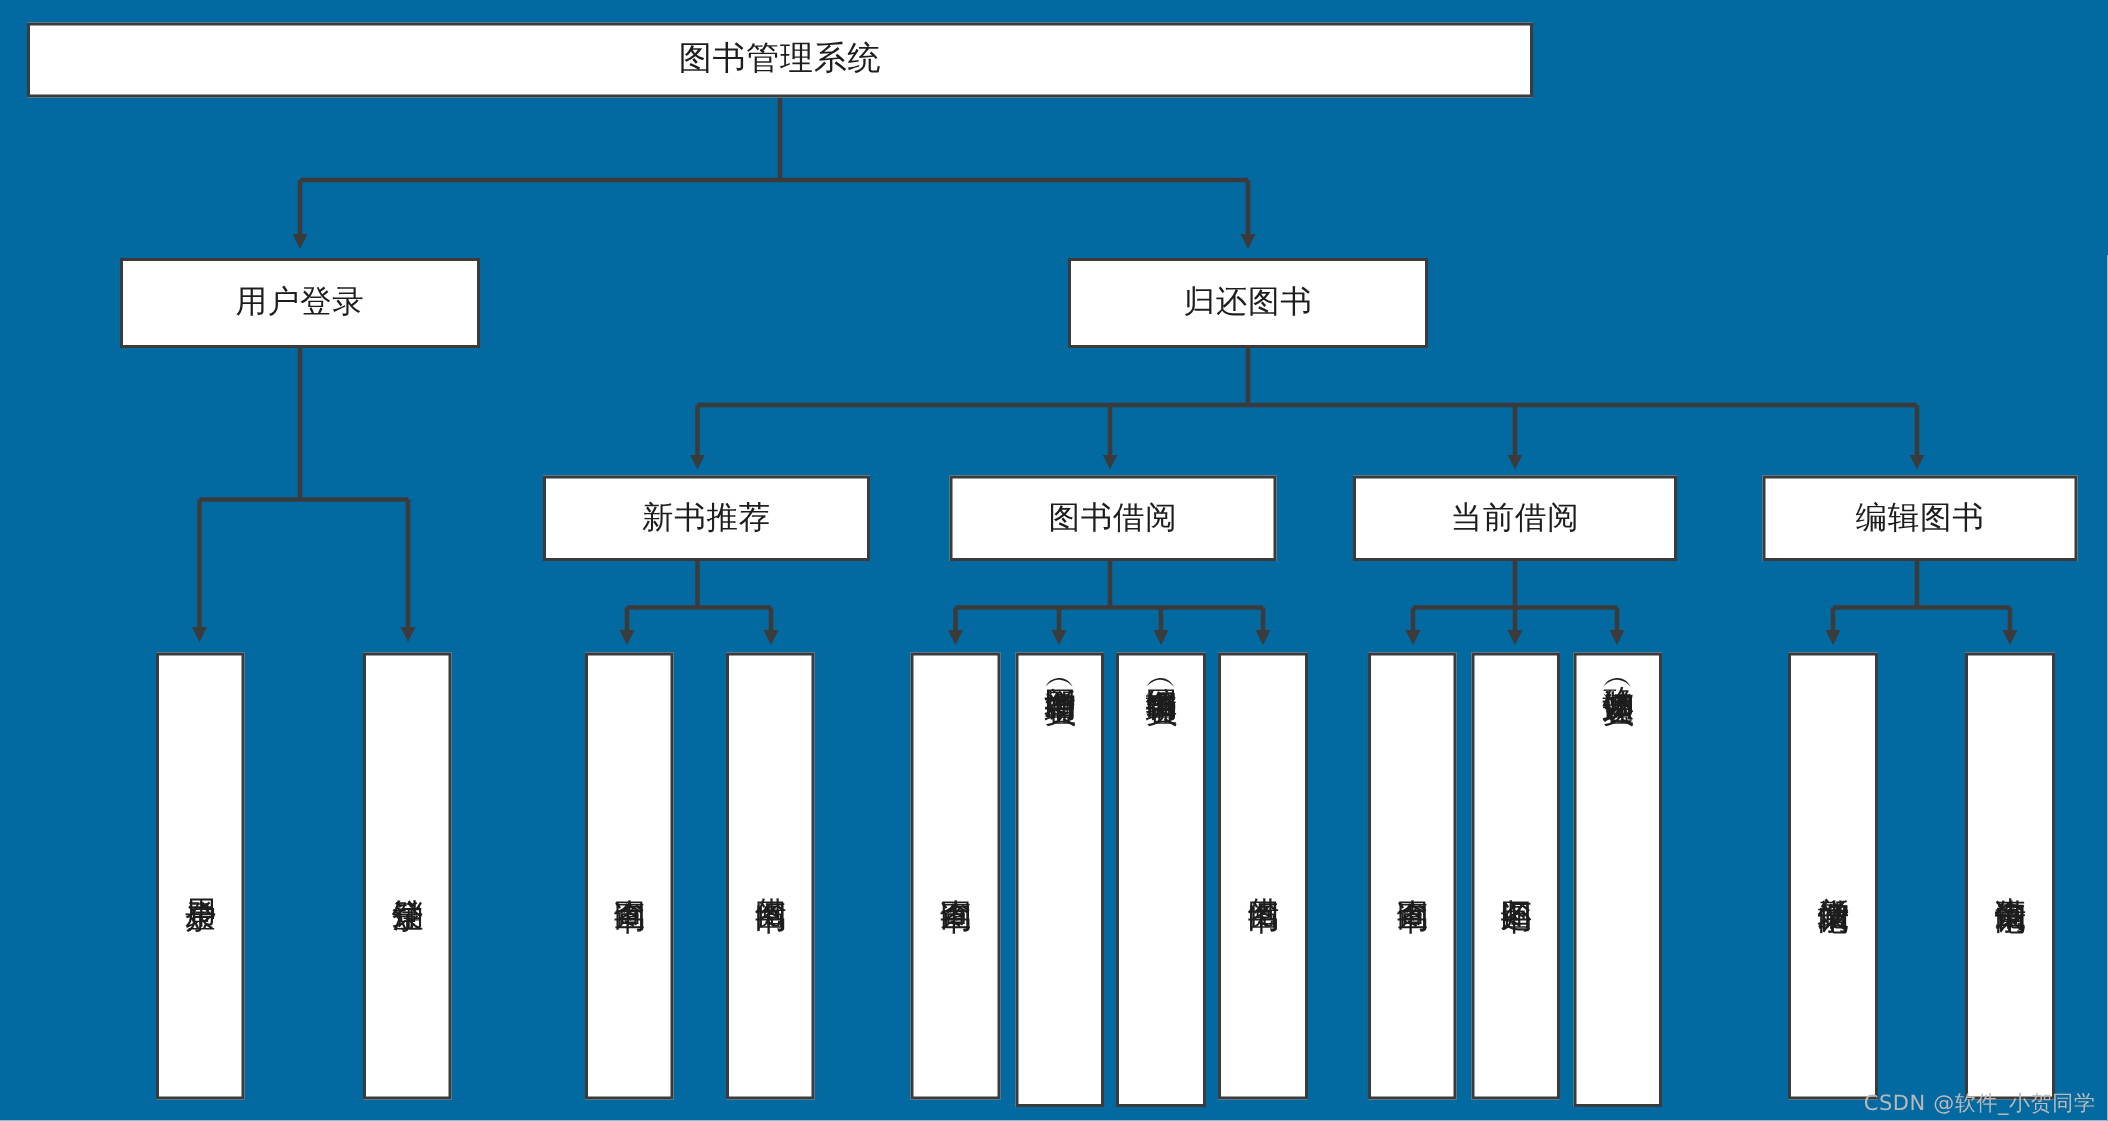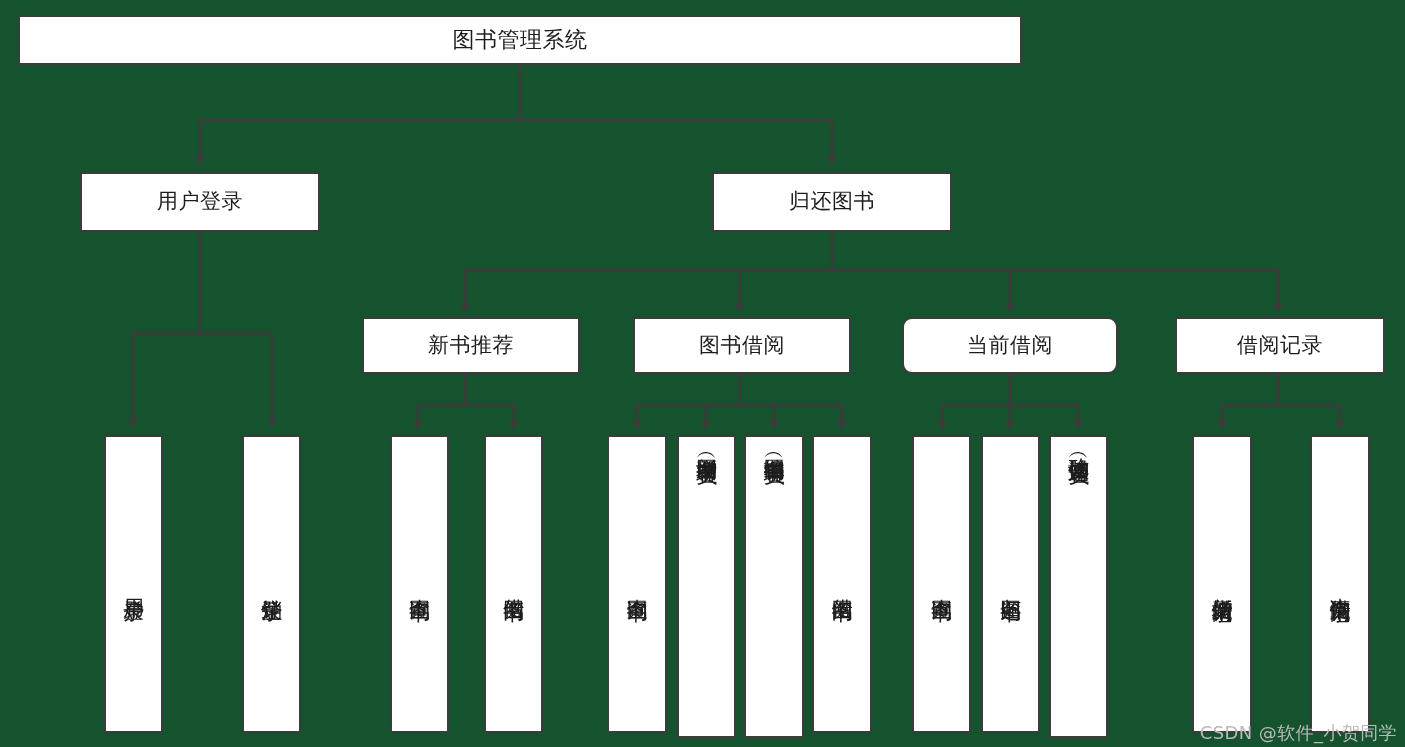--- a/index.html
+++ b/index.html
@@ -7,21 +7,21 @@
     padding: 0;
     background: #ffffff;
   }
   body {
     font-family: "DejaVu Sans", "Liberation Sans", sans-serif;
   }
   #canvas {
     position: relative;
     width: 1405px;
     height: 747px;
-    background: #14532d;
+    background: #0369a1;
     overflow: hidden;
   }
   svg.wires {
     position: absolute;
     left: 0;
     top: 0;
     width: 1405px;
     height: 747px;
     pointer-events: none;
   }
@@ -58,21 +58,21 @@
     white-space: nowrap;
     display: block;
   }
   .vert.centered {
     align-items: center;
   }
   .watermark {
     position: absolute;
     right: 8px;
     bottom: 2px;
-    font-size: 18px;
+    font-size: 14px;
     color: #b9b9b9;
     white-space: nowrap;
     letter-spacing: 0.4px;
   }
 </style>
 </head>
 <body>
 
 <div id="canvas">
 
@@ -136,25 +136,25 @@
   <div class="node horiz" style="left:712px; top:172px; width:240px; height:60px;">
     <span>归还图书</span>
   </div>
 
   <div class="node horiz" style="left:362px; top:317px; width:218px; height:57px;align-items:center;">
     <span>新书推荐</span>
   </div>
   <div class="node horiz" style="left:633px; top:317px; width:218px; height:57px;justify-content:center;">
     <span>图书借阅</span>
   </div>
-  <div class="node horiz" style="left:902px; top:317px; width:216px; height:57px;border-radius:10px;">
+  <div class="node horiz" style="left:902px; top:317px; width:216px; height:57px;">
     <span>当前借阅</span>
   </div>
   <div class="node horiz" style="left:1175px; top:317px; width:210px; height:57px;">
-    <span>借阅记录</span>
+    <span>编辑图书</span>
   </div>
 
   <div class="node vert centered" style="left:104px; top:435px; width:59px; height:298px;">
     <span class="vtext">用户登录</span>
   </div>
   <div class="node vert centered" style="left:242px; top:435px; width:59px; height:298px;">
     <span class="vtext">注销登录</span>
   </div>
 
   <div class="node vert centered" style="left:390px; top:435px; width:59px; height:298px;">

